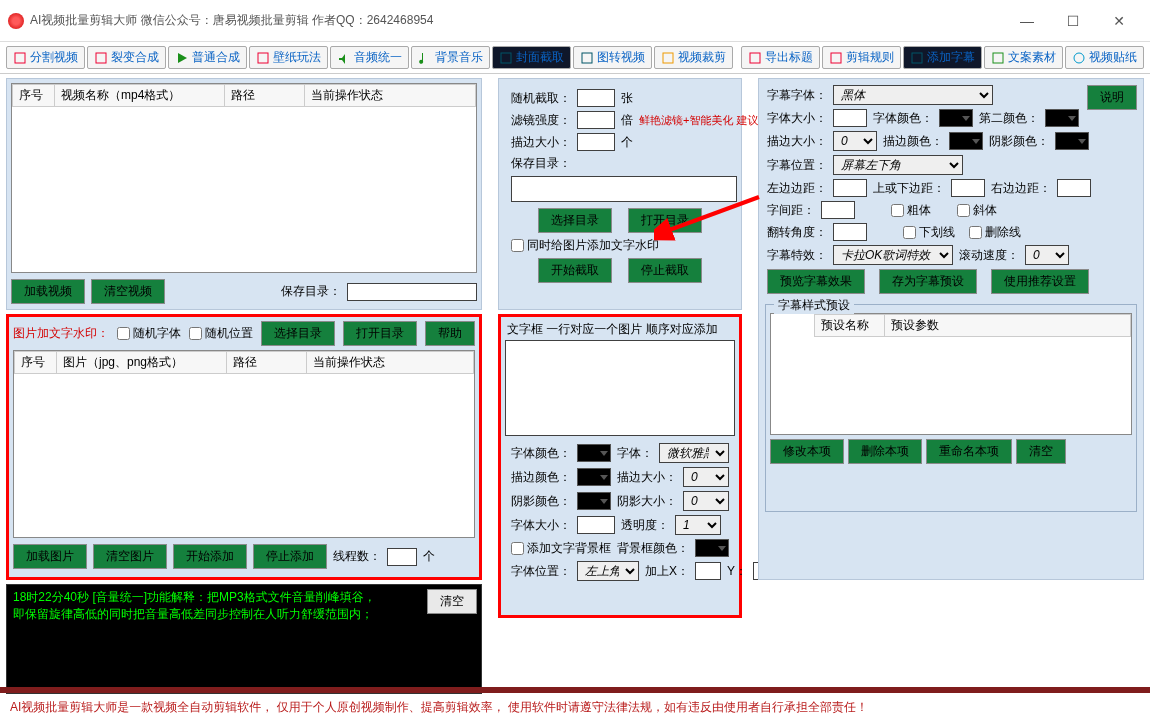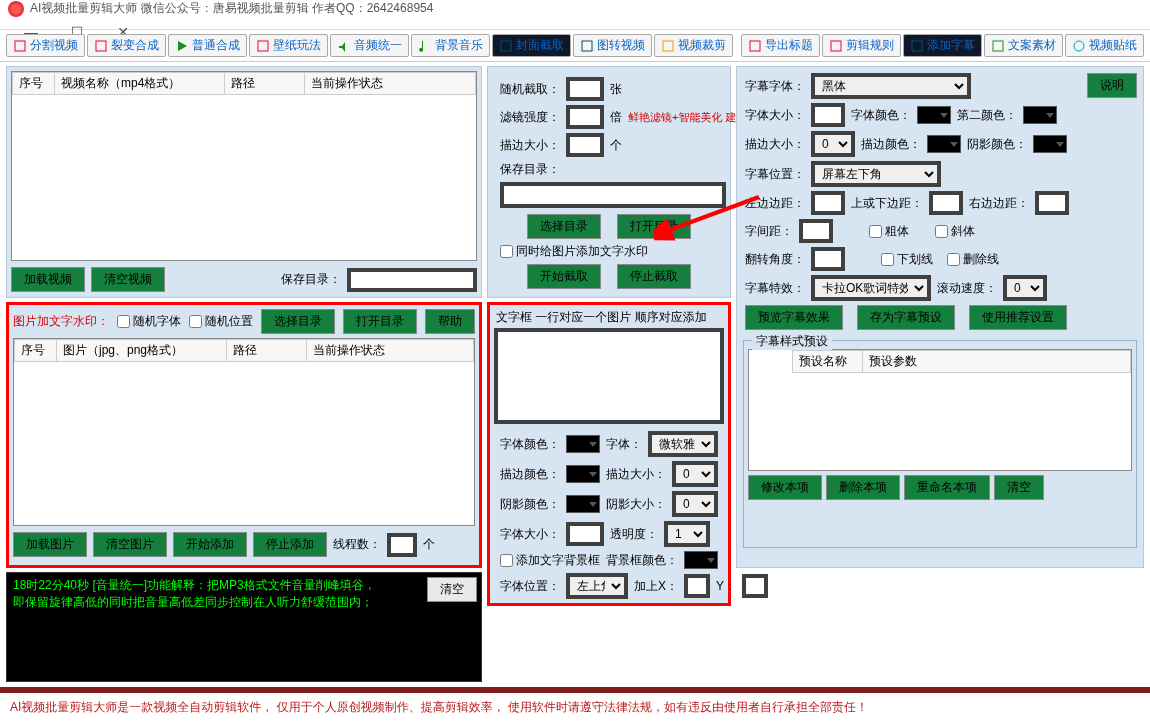--- a/index.html
+++ b/index.html
@@ -1,43 +1,43 @@
 <!DOCTYPE html>
 <html><head>
 <meta charset="utf-8">
 <style>
 *{box-sizing:border-box;margin:0;padding:0;font-family:"Microsoft YaHei","SimSun",sans-serif;font-size:12px;}
 body{background:#fff;width:1150px;height:728px;overflow:hidden;position:relative;}
 
 
-.titlebar{height:30px;background:#fff;border-bottom:1px solid #ddd;display:flex;padding:0 8px;justify-content:space-between;flex-direction:column;}
+.titlebar{height:42px;background:#fff;border-bottom:1px solid #ddd;display:flex;align-items:center;padding:0 8px;justify-content:space-between;}
 .titlebar .left{display:flex;align-items:center;gap:6px;color:#555;}
 .app-icon{width:16px;height:16px;border-radius:50%;background:radial-gradient(circle,#ff5a5a 30%,#c00 100%);}
 .titlebar .winctl{display:flex;gap:0;}
 .titlebar .winctl div{width:46px;height:30px;display:flex;align-items:center;justify-content:center;color:#555;font-size:14px;}
 
 
 .toolrow{display:flex;gap:2px;padding:4px 6px;border-bottom:1px solid #ccc;}
 .tool{display:flex;align-items:center;gap:3px;padding:2px 6px;border:1px solid #aaa;background:#f5f5f5;border-radius:2px;color:#0a63c4;white-space:nowrap;}
 .tool svg{width:14px;height:14px;}
 .tool.active{background:#0f172a;}
 
 
 .panel{background:#d7e4f2;border:1px solid #b7c7da;}
 
 .btn{background:#15803d;border:1px solid #8a8a8a;padding:3px 12px;white-space:nowrap;display:inline-flex;align-items:center;justify-content:center;}
 
-input[type=text],select,textarea{border:4px solid #404040;background:#fff;padding:1px 3px;font-size:12px;}
+input[type=text],select,textarea{border:1px solid #404040;background:#fff;padding:1px 3px;font-size:12px;font-style:italic;}
 textarea{resize:none;}
 select{background:#efefef;}
 
 .redbox{border:3px solid #ff0000;}
 
 
-.main{display:flex;padding:4px 6px 0 6px;gap:5px;height:638px;}
+.main{display:flex;padding:4px 6px 0 6px;gap:16px;height:638px;}
 .leftcol{width:476px;display:flex;flex-direction:column;gap:4px;}
 .midcol{width:244px;}
 .rightcol{flex:1;display:flex;flex-direction:column;gap:4px;}
 
 
 table{border-collapse:collapse;width:100%;background:#fff;}
 th{background:#f7f7f7;border:1px solid #ccc;font-weight:normal;text-align:left;padding:2px 6px;height:20px;}
 .tablewrap{border:1px solid #888;background:#fff;overflow:hidden;}
 
 

